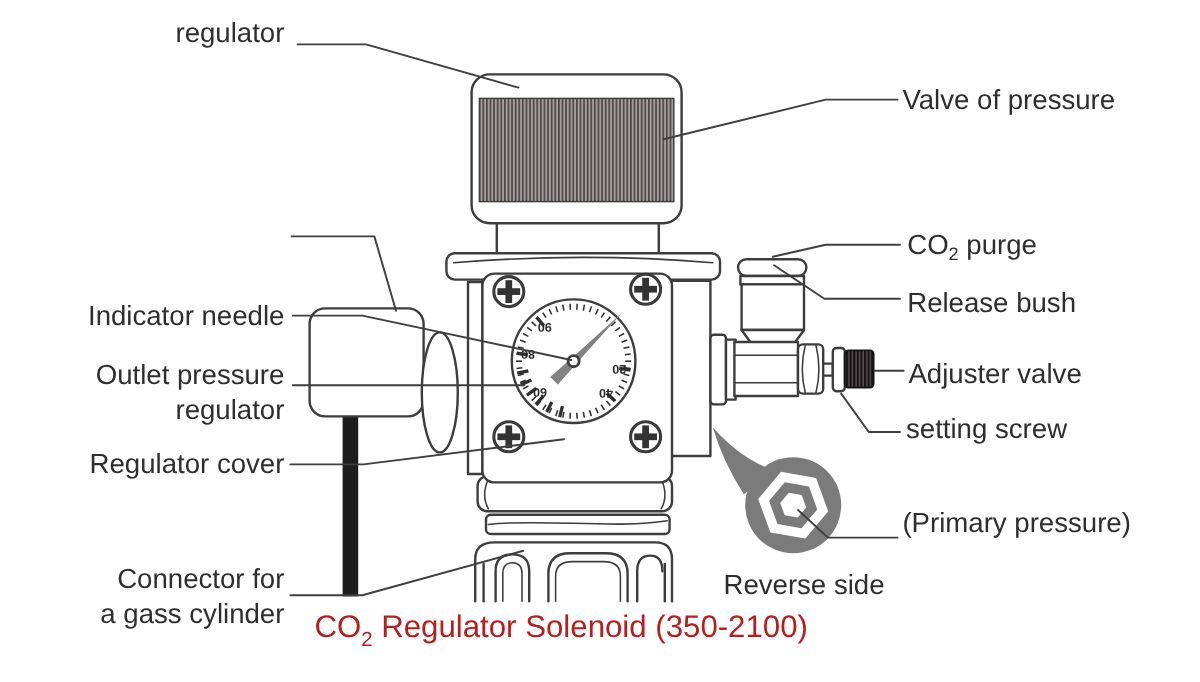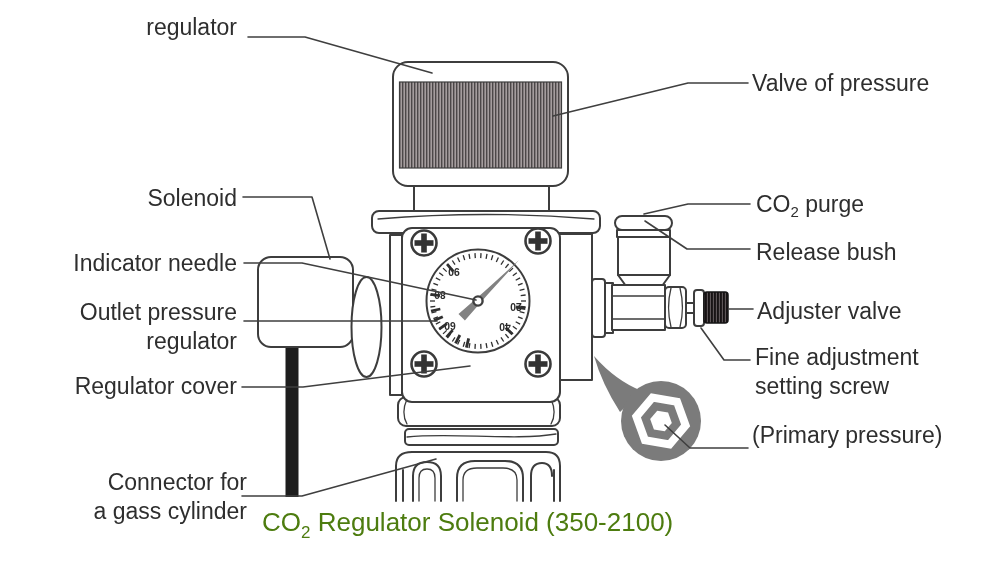--- a/index.html
+++ b/index.html
@@ -3,21 +3,21 @@
 <meta charset="utf-8">
 <style>
   html,body{margin:0;padding:0;background:#fff;}
   .stage{position:relative;width:1000px;height:568px;background:#fff;overflow:hidden;
          font-family:"Liberation Sans", sans-serif;color:#2e2e2e;}
   .art{position:absolute;left:0;top:0;}
   .lbl{position:absolute;font-size:23px;line-height:29px;white-space:nowrap;color:#2e2e2e;}
   .lbl.left{text-align:right;}
   .lbl.right{text-align:left;}
   .sub{font-size:15px;position:relative;top:5px;}
-  .title{position:absolute;font-size:26px;color:#4d7c0f;white-space:nowrap;}
+  .title{position:absolute;font-size:26px;color:#b91c1c;white-space:nowrap;}
   .title .sub{font-size:17px;top:7px;}
   .revside{position:absolute;font-size:23px;color:#2e2e2e;white-space:nowrap;}
   
   .s2{fill:#fff;stroke:#3d3d3d;stroke-width:2;stroke-linejoin:round;}
   .s2n{fill:none;stroke:#3d3d3d;stroke-width:2;stroke-linejoin:round;stroke-linecap:round;}
   .s1n{fill:none;stroke:#3d3d3d;stroke-width:1.3;stroke-linecap:round;}
   .ldr{fill:none;stroke:#3f3f3f;stroke-width:1.6;stroke-linejoin:round;stroke-linecap:round;}
   .gnum{font-family:"Liberation Sans",sans-serif;font-size:10.5px;font-weight:bold;
         fill:#2d2d2d;text-anchor:middle;}
   .screw circle{fill:#fff;stroke:#3a3a3a;stroke-width:2.6;}
@@ -213,56 +213,53 @@
       <path class="ldr" d="M750,249 L687,249 L645,221"></path>
       <path class="ldr" d="M753,309 L729,309"></path>
       <path class="ldr" d="M750,360 L724,360 L701,328"></path>
       <path class="ldr" d="M665,425 L690,448 L748,448"></path>
     </g>
   </svg>
 
   <div class="lbl left" style="left:30px;top:13px;width:207px;">
     <div>regulator</div>
   </div>
-  <div class="lbl left" style="left:30px;top:184px;width:207px;">
-    <div>Solenoid</div>
-  </div>
   <div class="lbl left" style="left:30px;top:249px;width:207px;">
     <div>Indicator needle</div>
   </div>
   <div class="lbl left" style="left:30px;top:298px;width:207px;">
     <div>Outlet pressure</div>
     <div>regulator</div>
   </div>
   <div class="lbl left" style="left:30px;top:372px;width:207px;">
     <div>Regulator cover</div>
   </div>
-  <div class="lbl left" style="left:40px;top:468px;width:207px;">
+  <div class="lbl left" style="left:30px;top:468px;width:207px;">
     <div>Connector for</div>
     <div>a gass cylinder</div>
   </div>
 
   <div class="lbl right" style="left:752px;top:69px;">
     <div>Valve of pressure</div>
   </div>
   <div class="lbl right" style="left:756px;top:190px;">
     <span>CO</span><span class="sub">2</span><span> purge</span>
   </div>
   <div class="lbl right" style="left:756px;top:238px;">
     <div>Release bush</div>
   </div>
   <div class="lbl right" style="left:757px;top:297px;">
     <div>Adjuster valve</div>
   </div>
   <div class="lbl right" style="left:755px;top:343px;">
-    <div>Fine adjustment</div>
     <div>setting screw</div>
   </div>
   <div class="lbl right" style="left:752px;top:421px;">
     <div>(Primary pressure)</div>
   </div>
 
+  <div class="revside" style="left:585px;top:474px;width:170px;text-align:center;position:absolute;">Reverse side</div>
 
   <div class="title" style="left:262px;top:507px;">
     <span>CO</span><span class="sub">2</span><span> Regulator Solenoid (350-2100)</span>
   </div>
 
 </div>
 
 </body></html>

